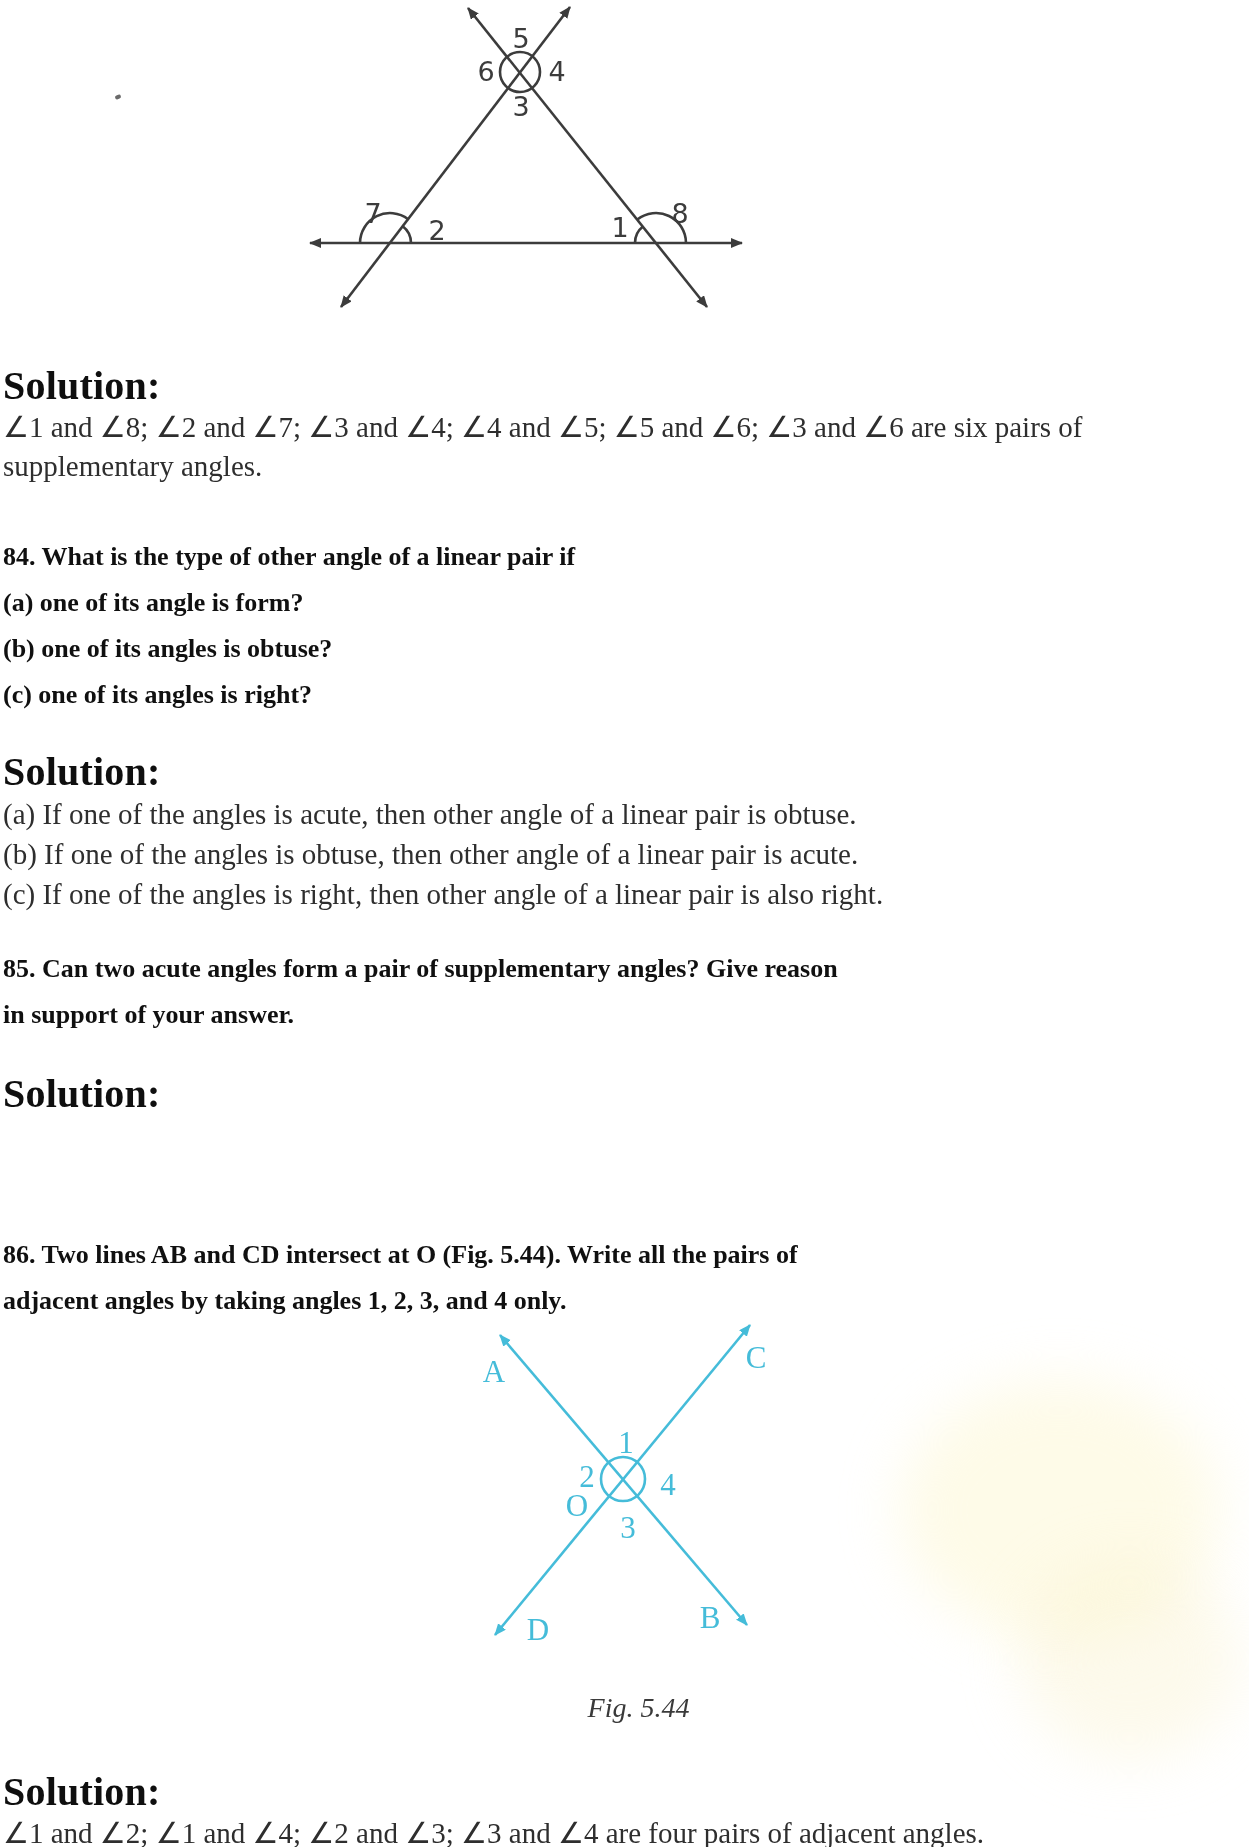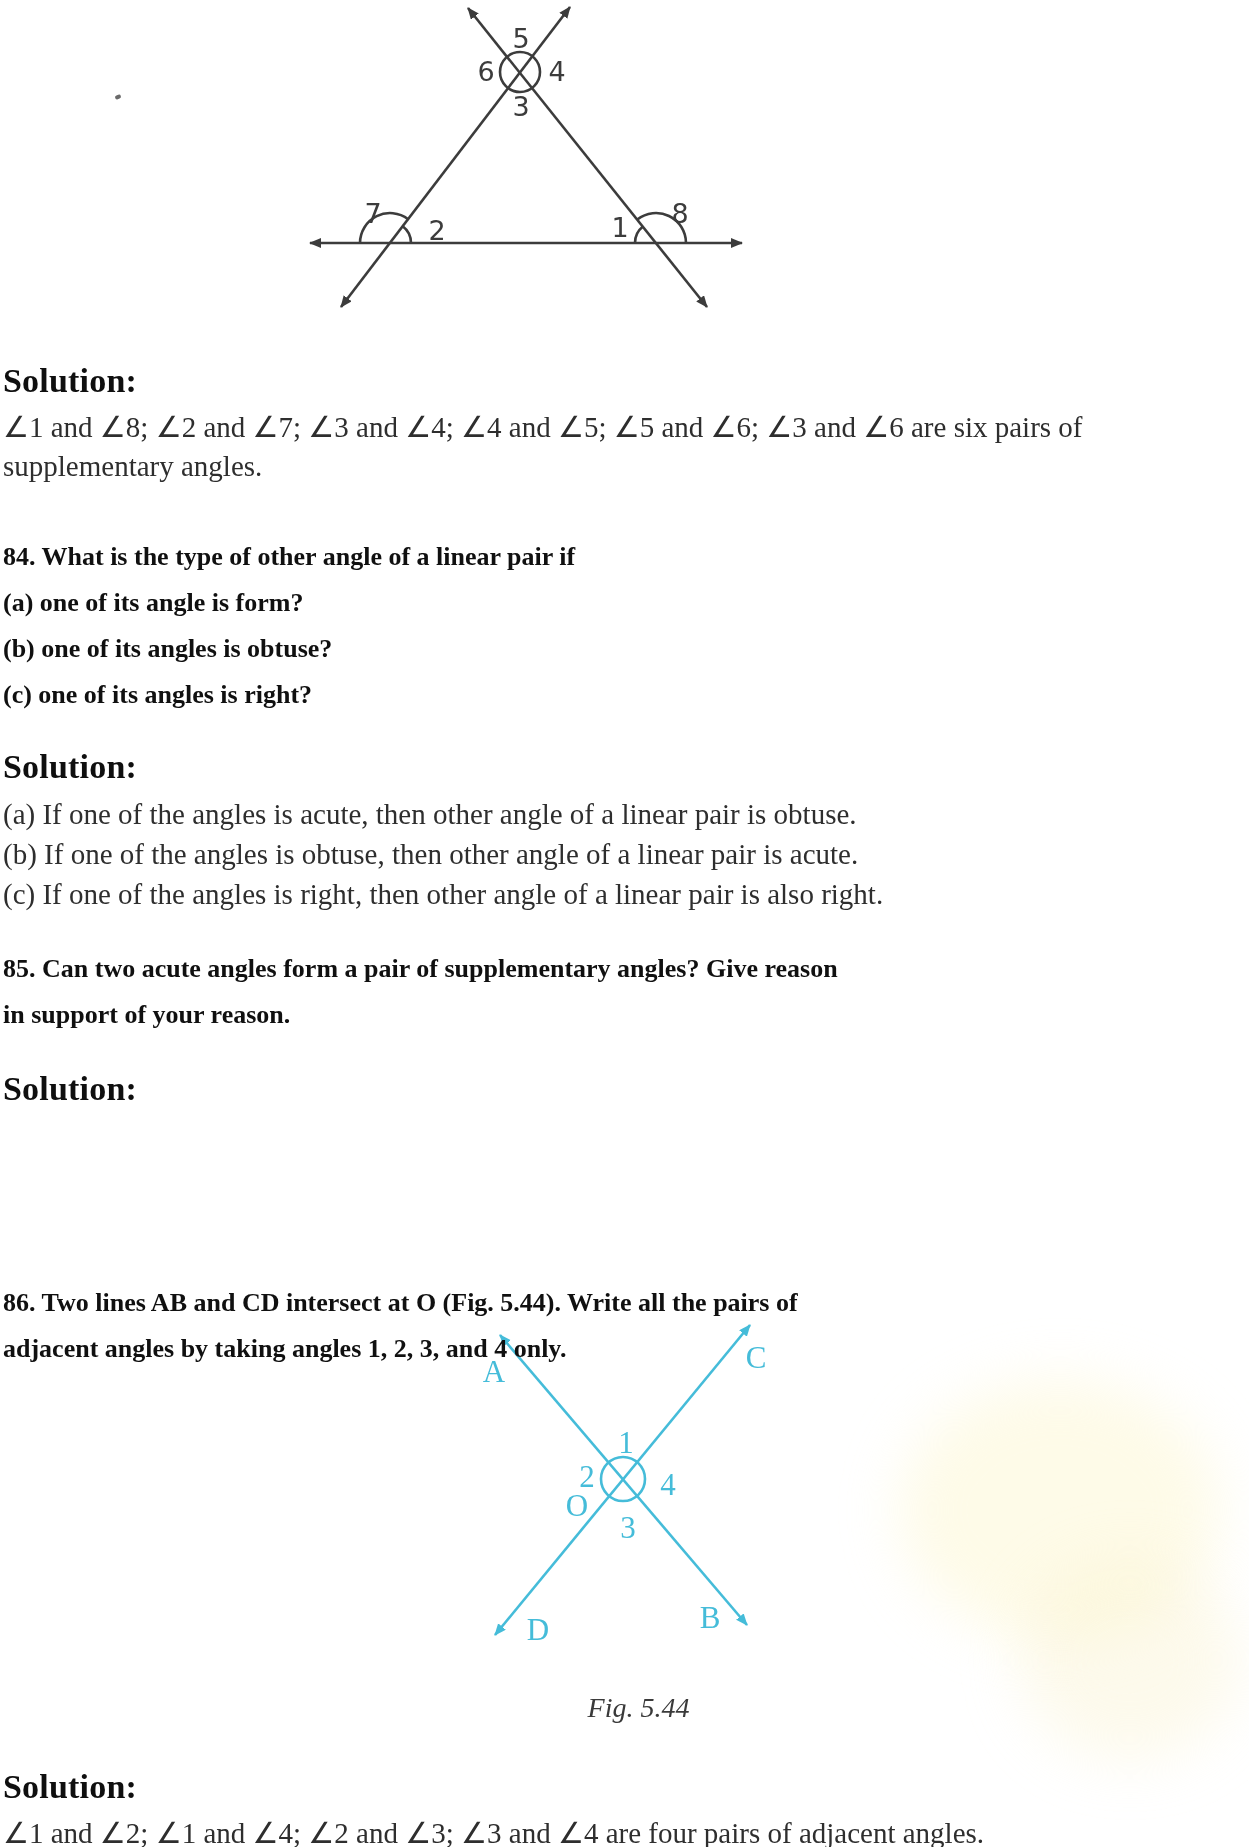--- a/index.html
+++ b/index.html
@@ -7,21 +7,21 @@
     position:relative;
     width:1249px;height:1847px;
     background:#ffffff;
     overflow:hidden;
     font-family:"Liberation Serif", serif;
   }
   .abs{position:absolute;}
   .heading{
     font-family:"Liberation Serif", serif;
     font-weight:bold;
-    font-size:34px;
+    font-size:40px;
     color:#0f0f0f;
     letter-spacing:0.2px;
   }
   .bodyline{
     font-family:Liberation Serif, serif;
     font-size:29px;
     color:#2e2e2e;
     line-height:39px;
     white-space:nowrap;
   }
@@ -141,26 +141,26 @@
 
   <div class="abs heading" style="left:3px;top:748px;">Solution:</div>
   <div class="abs" style="left:3px;top:794px;">
     <div class="bodyline" style="line-height:40px;">(a) If one of the angles is acute, then other angle of a linear pair is obtuse.</div>
     <div class="bodyline" style="line-height:40px;">(b) If one of the angles is obtuse, then other angle of a linear pair is acute.</div>
     <div class="bodyline" style="line-height:40px;">(c) If one of the angles is right, then other angle of a linear pair is also right.</div>
   </div>
 
   <div class="abs" style="left:3px;top:946px;">
     <div class="qline">85. Can two acute angles form a pair of supplementary angles? Give reason</div>
-    <div class="qline">in support of your reason.</div>
+    <div class="qline">in support of your answer.</div>
   </div>
 
   <div class="abs heading" style="left:3px;top:1070px;">Solution:</div>
 
-  <div class="abs" style="left:3px;top:1280px;">
+  <div class="abs" style="left:3px;top:1232px;">
     <div class="qline">86. Two lines AB and CD intersect at O (Fig. 5.44). Write all the pairs of</div>
     <div class="qline">adjacent angles by taking angles 1, 2, 3, and 4 only.</div>
   </div>
 
   <div class="abs caption" style="left:14px;top:1692px;">Fig. 5.44</div>
 
   <div class="abs heading" style="left:3px;top:1768px;">Solution:</div>
   <div class="abs bodyline" style="left:3px;top:1814px;">∠1 and ∠2; ∠1 and ∠4; ∠2 and ∠3; ∠3 and ∠4 are four pairs of adjacent angles.</div>
 
 </div>

